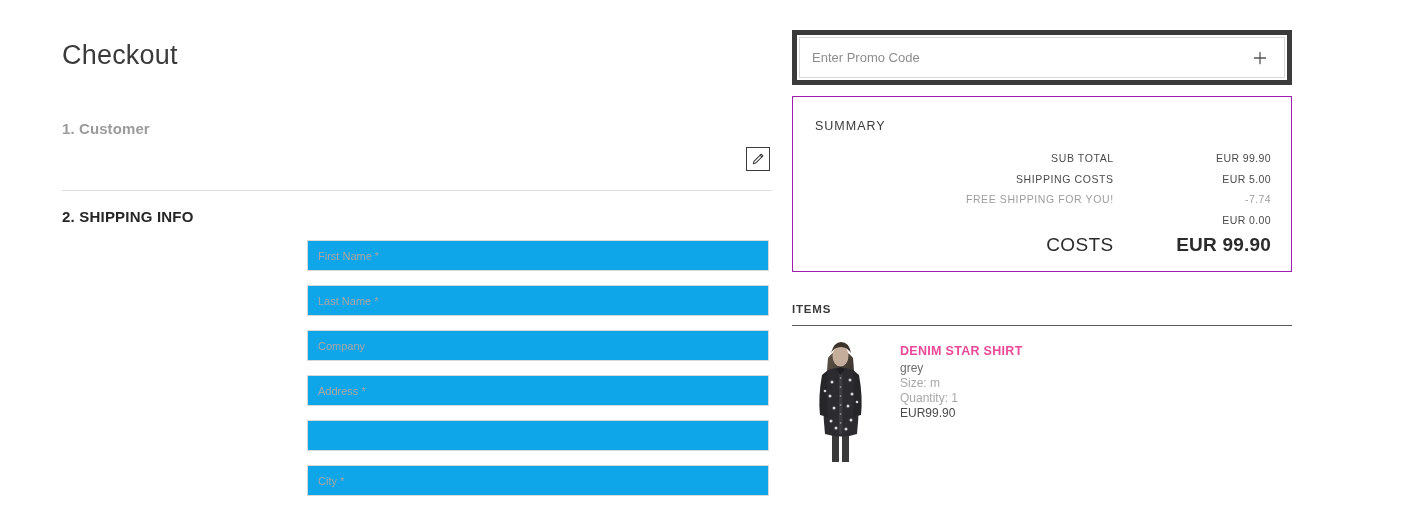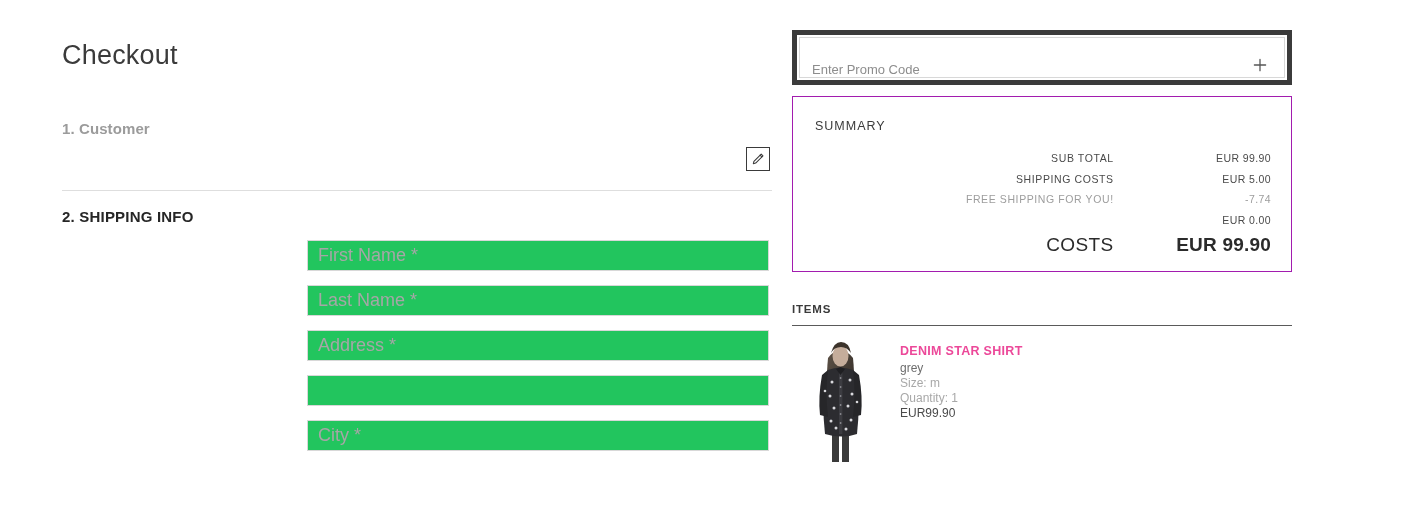--- a/index.html
+++ b/index.html
@@ -86,23 +86,23 @@
     position: absolute;
     left: 245px;
     top: 240px;
     width: 462px;
   }
 
   .field {
     width: 462px;
     height: 31px;
     border: 1px solid #d8d8d8;
-    background: #22c55e;
+    background: #0ea5e9;
     font-family: "Liberation Sans", sans-serif;
-    font-size: 18px;
+    font-size: 11px;
     color: #3a3a3a;
     padding: 0 10px;
     margin-bottom: 14px;
     display: block;
     outline: none;
   }
   .field::placeholder { color: #a6a6a6; opacity: 1; }
 
   
   .right-col {
@@ -120,21 +120,21 @@
     height: 55px;
     border: 5px solid #3b3b3b;
     background: #ffffff;
     padding: 2px;
   }
   .promo-inner {
     width: 100%;
     height: 100%;
     border: 1px solid #d8d8d8;
     display: flex;
-    align-items: flex-end;
+    align-items: center;
     padding: 0 12px 0 12px;
     gap: 24px;
   }
   .promo-input {
     flex: 1;
     border: none;
     outline: none;
     font-family: "Liberation Sans", sans-serif;
     font-size: 13px;
     color: #3a3a3a;
@@ -299,20 +299,21 @@
       </span>
     </div>
 
     <div class="divider"></div>
 
     <div class="step-shipping">2. SHIPPING INFO</div>
 
     <div class="form-fields">
       <input class="field" type="text" placeholder="First Name *" style="">
       <input class="field" type="text" placeholder="Last Name *" style="">
+      <input class="field" type="text" placeholder="Company" style="">
       <input class="field" type="text" placeholder="Address *" style="">
       <input class="field" type="text" placeholder="" style="">
       <input class="field" type="text" placeholder="City *" style="">
     </div>
 
   </div>
 
   <div class="right-col">
 
     <div class="promo-wrap">

